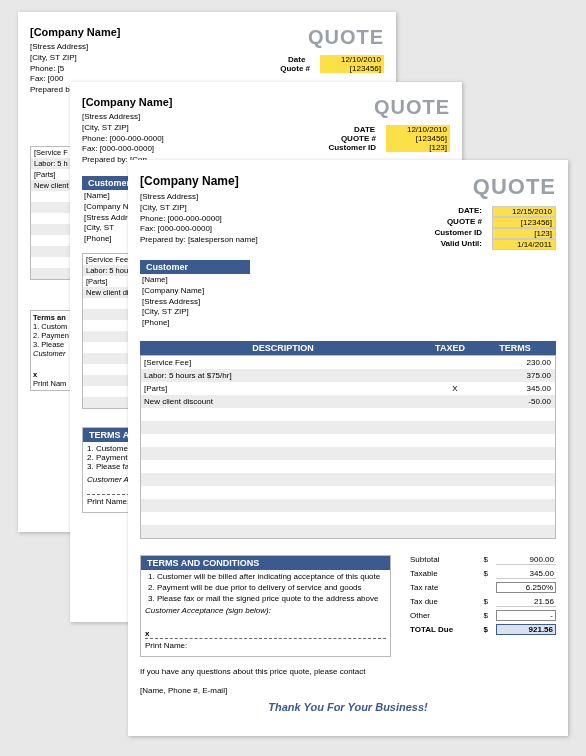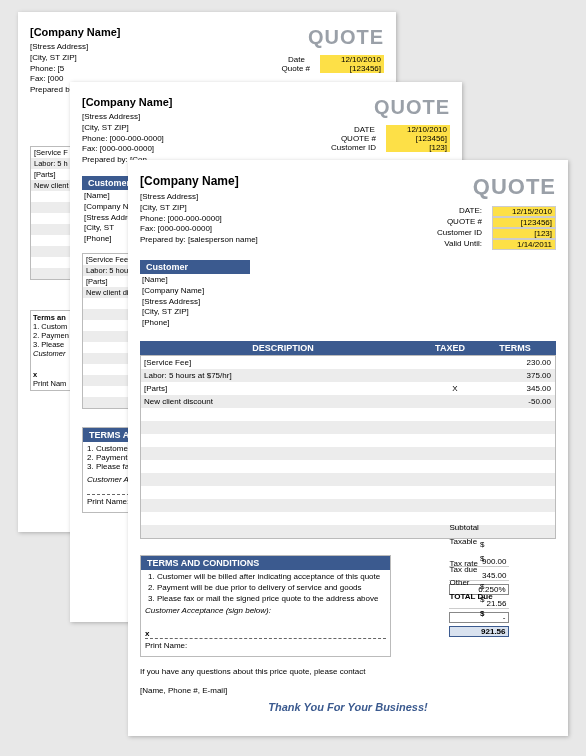--- a/index.html
+++ b/index.html
@@ -28,21 +28,21 @@
     font-weight: bold;
     color: #9aa0a8;
     letter-spacing: 1px;
   }
   .meta-block { margin-top: 4px; line-height: 1.35; font-size: 8px; }
   .meta-right {
     margin-top: 6px;
     font-size: 8px;
   }
   .meta-right .row { display: flex; justify-content: flex-end; gap: 10px; }
-  .meta-right .lbl { font-weight: normal; min-width: 62px; text-align: left; padding-left: 40px; }
+  .meta-right .lbl { font-weight: bold; min-width: 62px; text-align: left; padding-left: 40px; }
   .meta-right .val { min-width: 64px; text-align: right; border: 1px solid #ccc; background:#fde047; padding: 0 3px; }
   .meta-right .val.noborder { border:none; }
 
   .band {
     background: #3b5a8f;
     color: #fff;
     font-weight: bold;
     font-size: 9px;
     padding: 2px 6px;
     display: inline-block;
@@ -69,21 +69,21 @@
   .items .irow:nth-child(even) { background: #ececec; }
   .items .irow .c1 { flex:1; padding-left: 3px; }
   .items .irow .c2 { width:60px; text-align:center; }
   .items .irow .c3 { width:70px; text-align:right; padding-right:4px; }
 
   .totals {
     margin-top: 6px;
     font-size: 8px;
     width: 100%;
   }
-  .totals .trow { display:flex; justify-content:flex-end; gap:8px; height:14px; align-items:center;flex-direction:column; }
+  .totals .trow { display:flex; justify-content:flex-end; gap:8px; height:14px; align-items:center; }
   .totals .tlbl { width: 58px; text-align:left; }
   .totals .tcur { width: 12px; text-align:right; }
   .totals .tval { width: 60px; text-align:right; border-bottom:1px solid #ccc; padding-right:2px;}
   .totals .trow.box .tval { border:1px solid #888; }
   .totals .trow.total { font-weight:bold; }
   .totals .trow.total .tval { background:#d9e2ef; border:1px solid #3b5a8f; }
 
   .terms-box {
     border: 1px solid #bbb;
     font-size: 8px;

